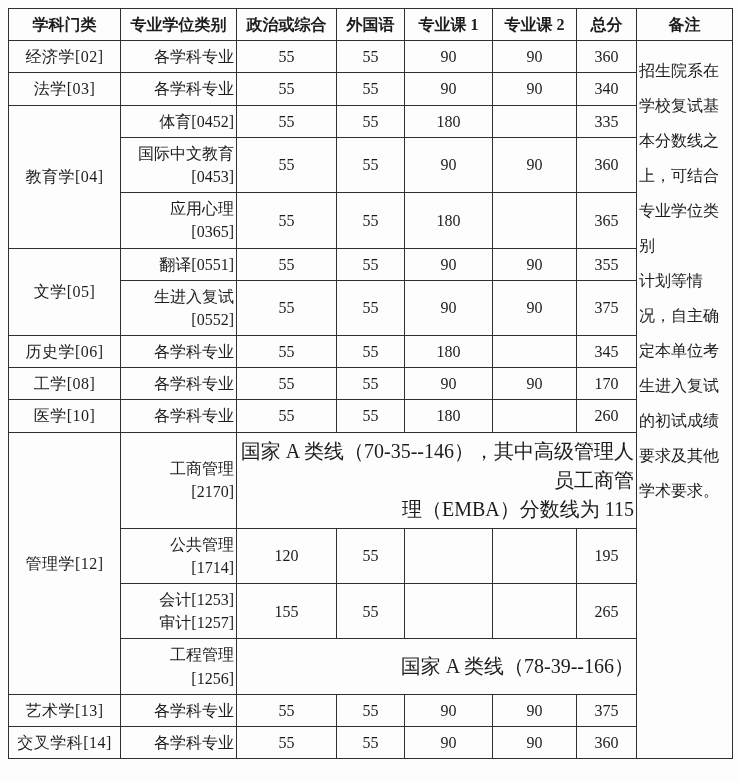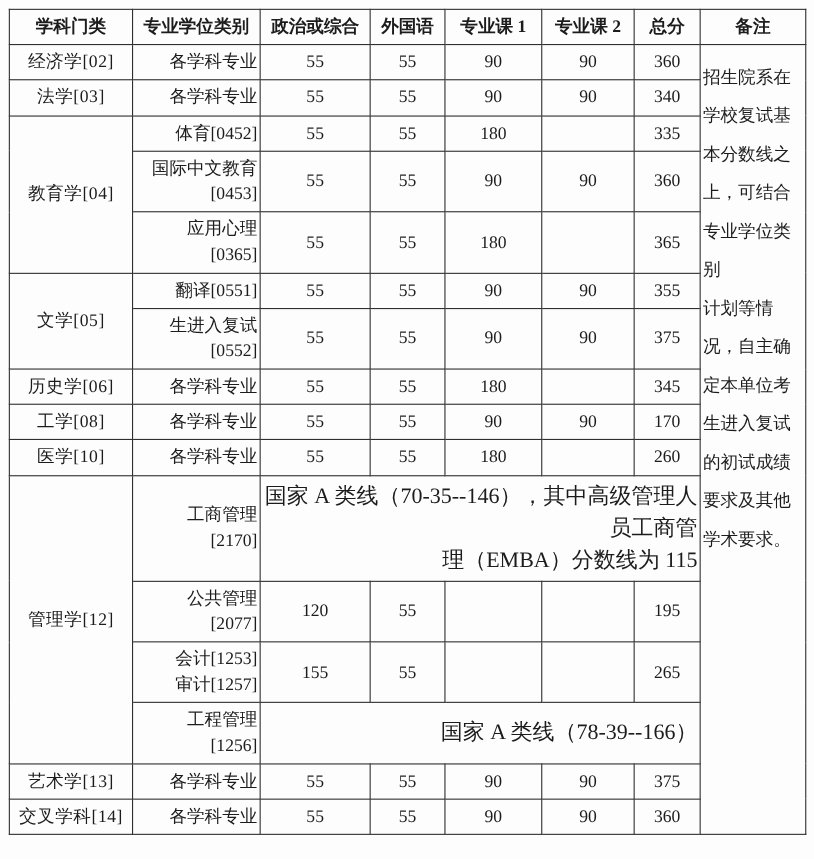--- a/index.html
+++ b/index.html
@@ -199,21 +199,21 @@
             <div>[2170]</div>
           </td>
           <td colspan="5" class="note">
             <div>国家 A 类线（70-35--146），其中高级管理人员工商管</div>
             <div>理（EMBA）分数线为 115</div>
           </td>
         </tr>
         <tr>
           <td class="major">
             <div>公共管理</div>
-            <div>[2077]</div>
+            <div>[1714]</div>
           </td>
           <td class="score">120</td>
           <td class="score">55</td>
           <td class="score"></td>
           <td class="score"></td>
           <td class="score">195</td>
         </tr>
         <tr>
           <td class="major">
             <div>会计[1253]</div>

